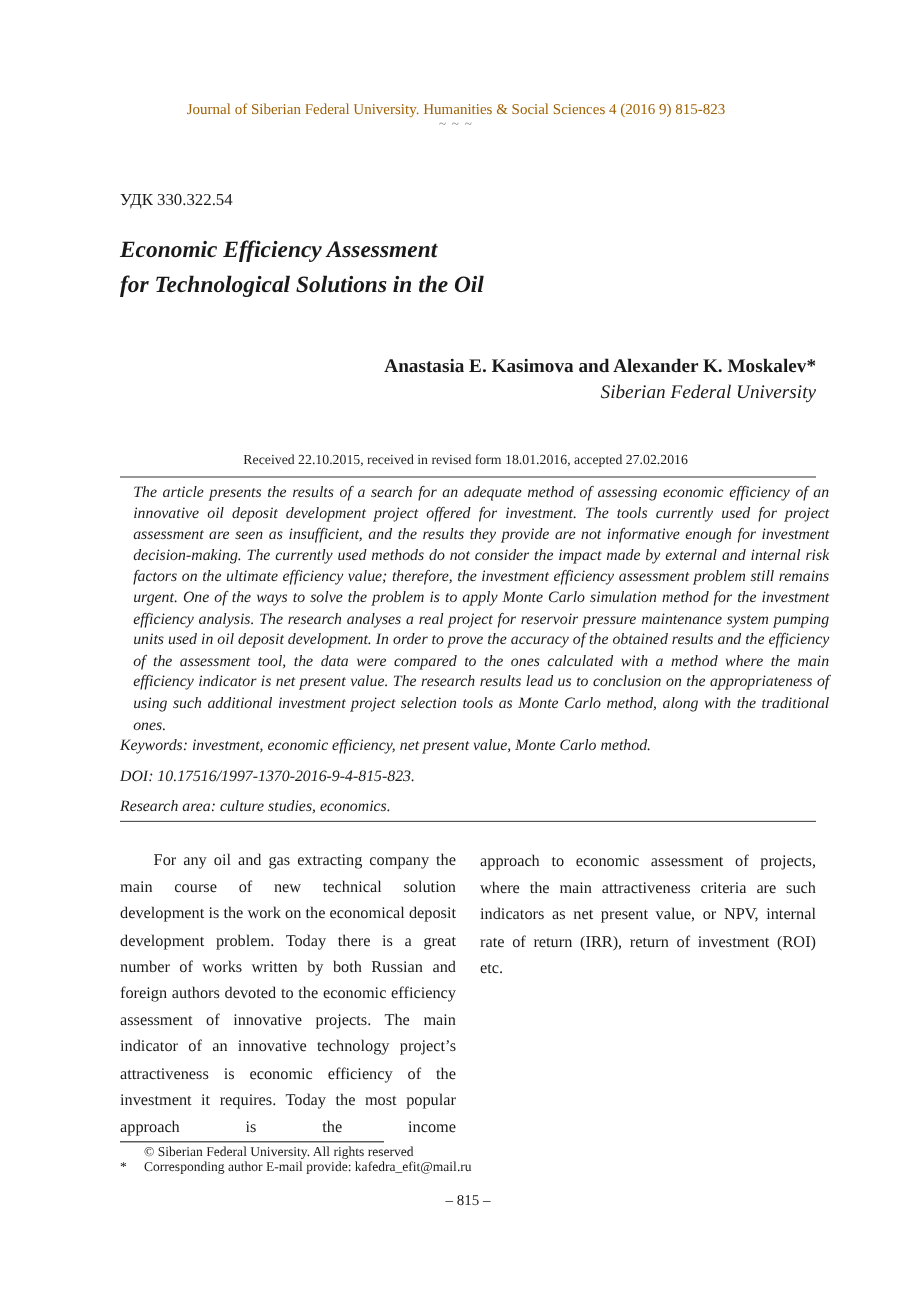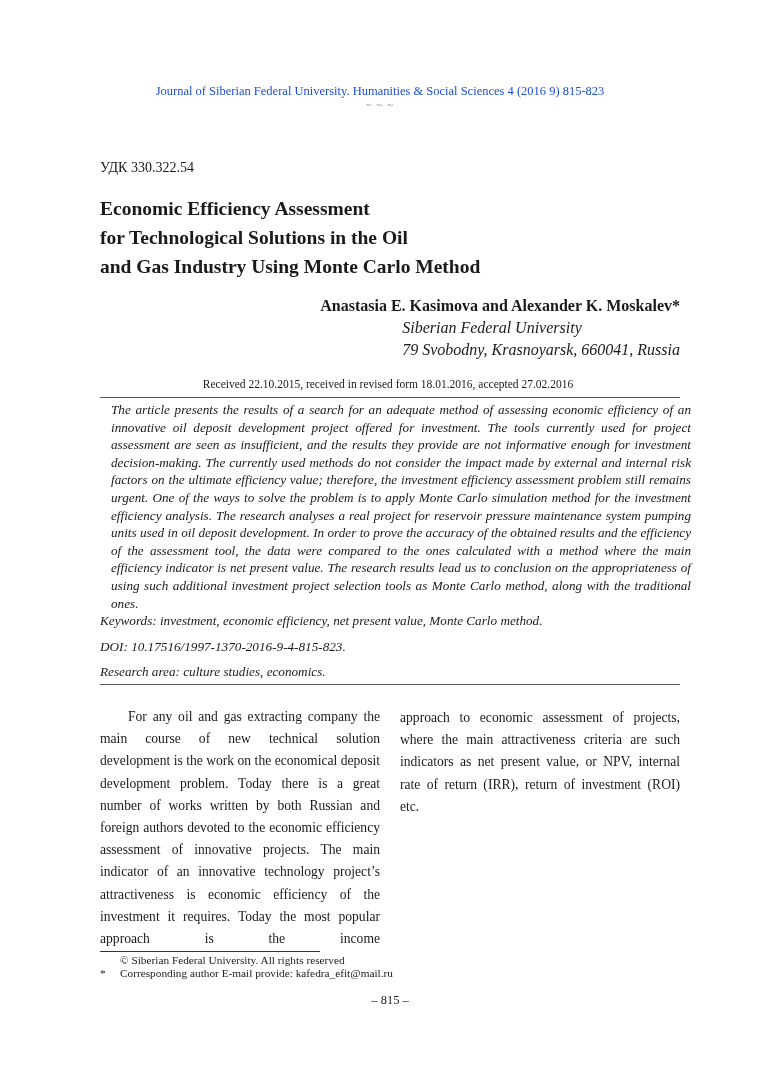--- a/index.html
+++ b/index.html
@@ -14,40 +14,40 @@
       overflow: hidden;
       font-family: "Liberation Serif", "DejaVu Serif", serif;
       color: #1a1a1a;
     }
     .abs { position: absolute; }
 
     .journal-header {
       left: 0; width: 760px; top: 84px;
       text-align: center;
       font-size: 12.5px;
-      color: #1d4ed8;
+      color: #a16207;
     }
     .tilde {
       left: 0; width: 760px; top: 98px;
       text-align: center;
       font-size: 11px;
       color: #888;
       letter-spacing: 1px;
     }
     .udk {
       left: 100px; top: 160px;
       font-size: 14px;
     }
     .title {
       left: 100px; top: 194px;
       font-size: 19.5px;
       font-weight: bold;
       line-height: 29px;
     }
-    .title div { white-space: nowrap; }
+    .title div { white-space: nowrap; font-style: italic; }
     .authors {
       right: 80px; top: 297px;
       font-size: 16px;
       font-weight: bold;
       text-align: right;
       white-space: nowrap;
     }
     .affil {
       right: 80px; top: 317px;
       font-size: 16px;
@@ -120,27 +120,25 @@
 <body>
 
 <div class="abs journal-header">Journal of  Siberian Federal University.  Humanities &amp; Social Sciences 4 (2016 9) 815-823</div>
 <div class="abs tilde">~ ~ ~</div>
 
 <div class="abs udk">УДК 330.322.54</div>
 
 <div class="abs title">
   <div>Economic Efficiency Assessment</div>
   <div>for Technological Solutions in the Oil</div>
-  <div>and Gas Industry Using Monte Carlo Method</div>
 </div>
 
 <div class="abs authors">Anastasia E. Kasimova and Alexander K. Moskalev*</div>
 <div class="abs affil">
   <div>Siberian Federal University</div>
-  <div>79 Svobodny, Krasnoyarsk, 660041, Russia</div>
 </div>
 
 <div class="abs received">Received 22.10.2015, received in revised form 18.01.2016, accepted 27.02.2016</div>
 
 <div class="abs rule" style="top: 397px;"></div>
 
 <div class="abs abstract">The article presents the results of a search for an adequate method of assessing economic efficiency of an innovative oil deposit development project offered for investment. The tools currently used for project assessment are seen as insufficient, and the results they provide are not informative enough for investment decision-making. The currently used methods do not consider the impact made by external and internal risk factors on the ultimate efficiency value; therefore, the investment efficiency assessment problem still remains urgent. One of the ways to solve the problem is to apply Monte Carlo simulation method for the investment efficiency analysis. The research analyses a real project for reservoir pressure maintenance system pumping units used in oil deposit development. In order to prove the accuracy of the obtained results and the efficiency of the assessment tool, the data were compared to the ones calculated with a method where the main efficiency indicator is net present value. The research results lead us to conclusion on the appropriateness of using such additional investment project selection tools as Monte Carlo method, along with the traditional ones.</div>
 
 <div class="abs meta-line" style="top: 613px;">Keywords: investment, economic efficiency, net present value, Monte Carlo method.</div>
 <div class="abs meta-line" style="top: 639px;">DOI: 10.17516/1997-1370-2016-9-4-815-823.</div>

